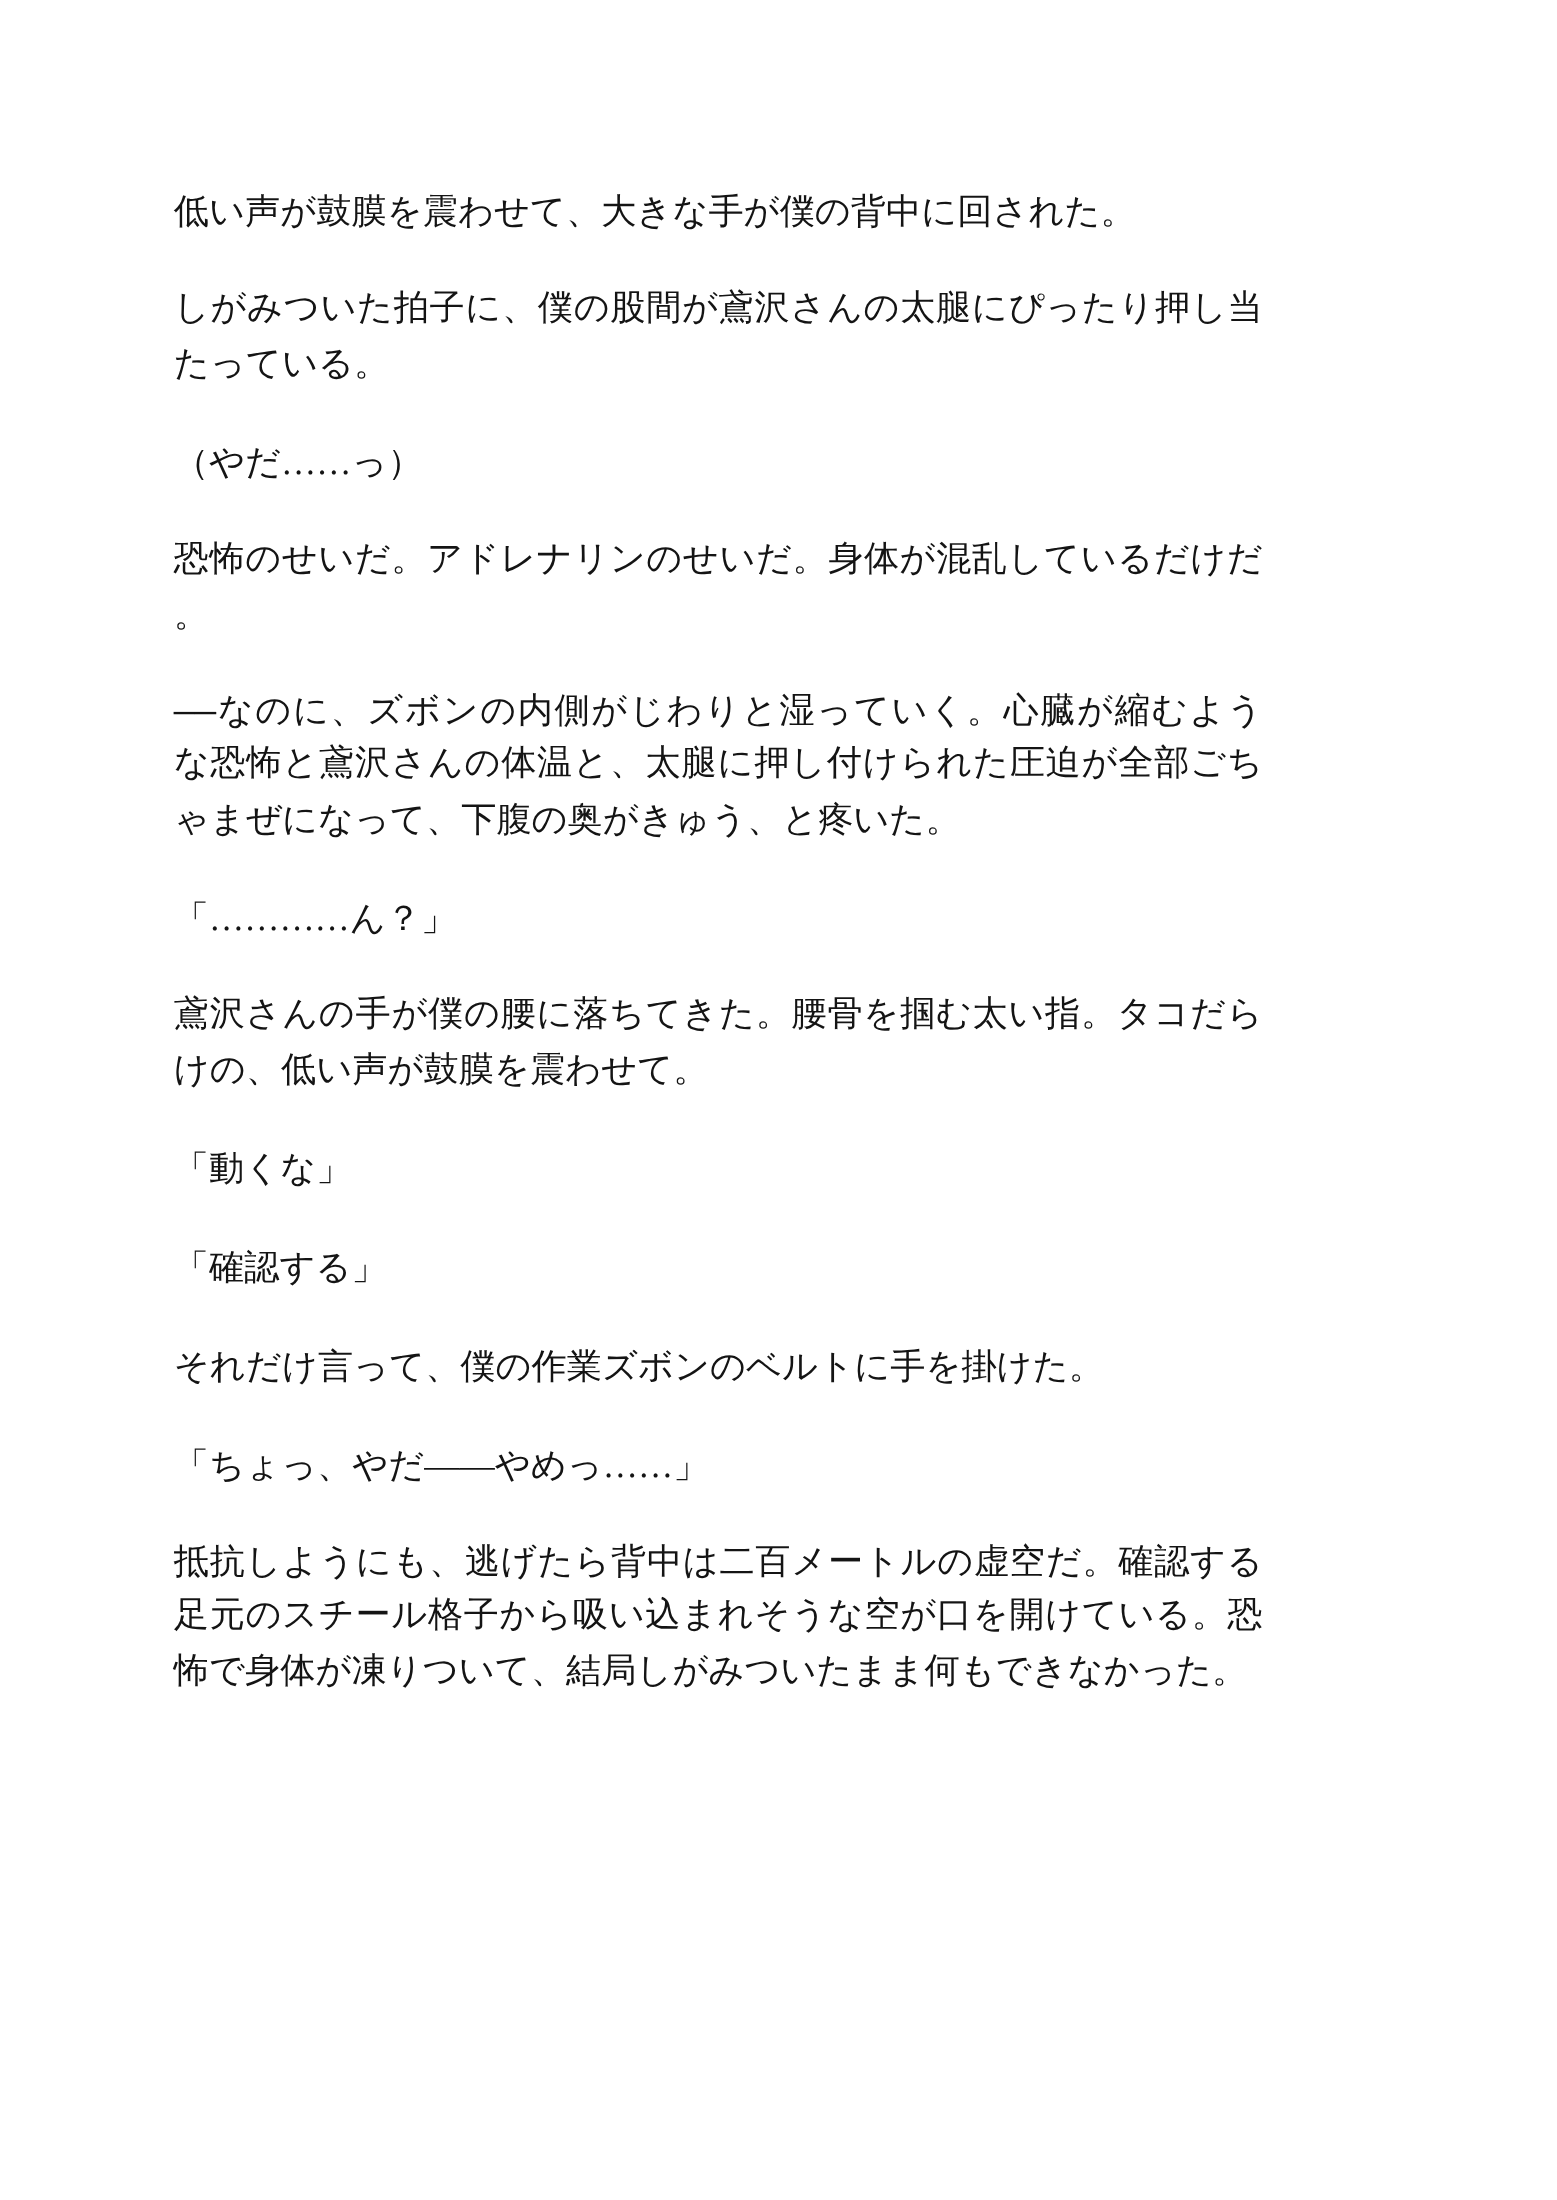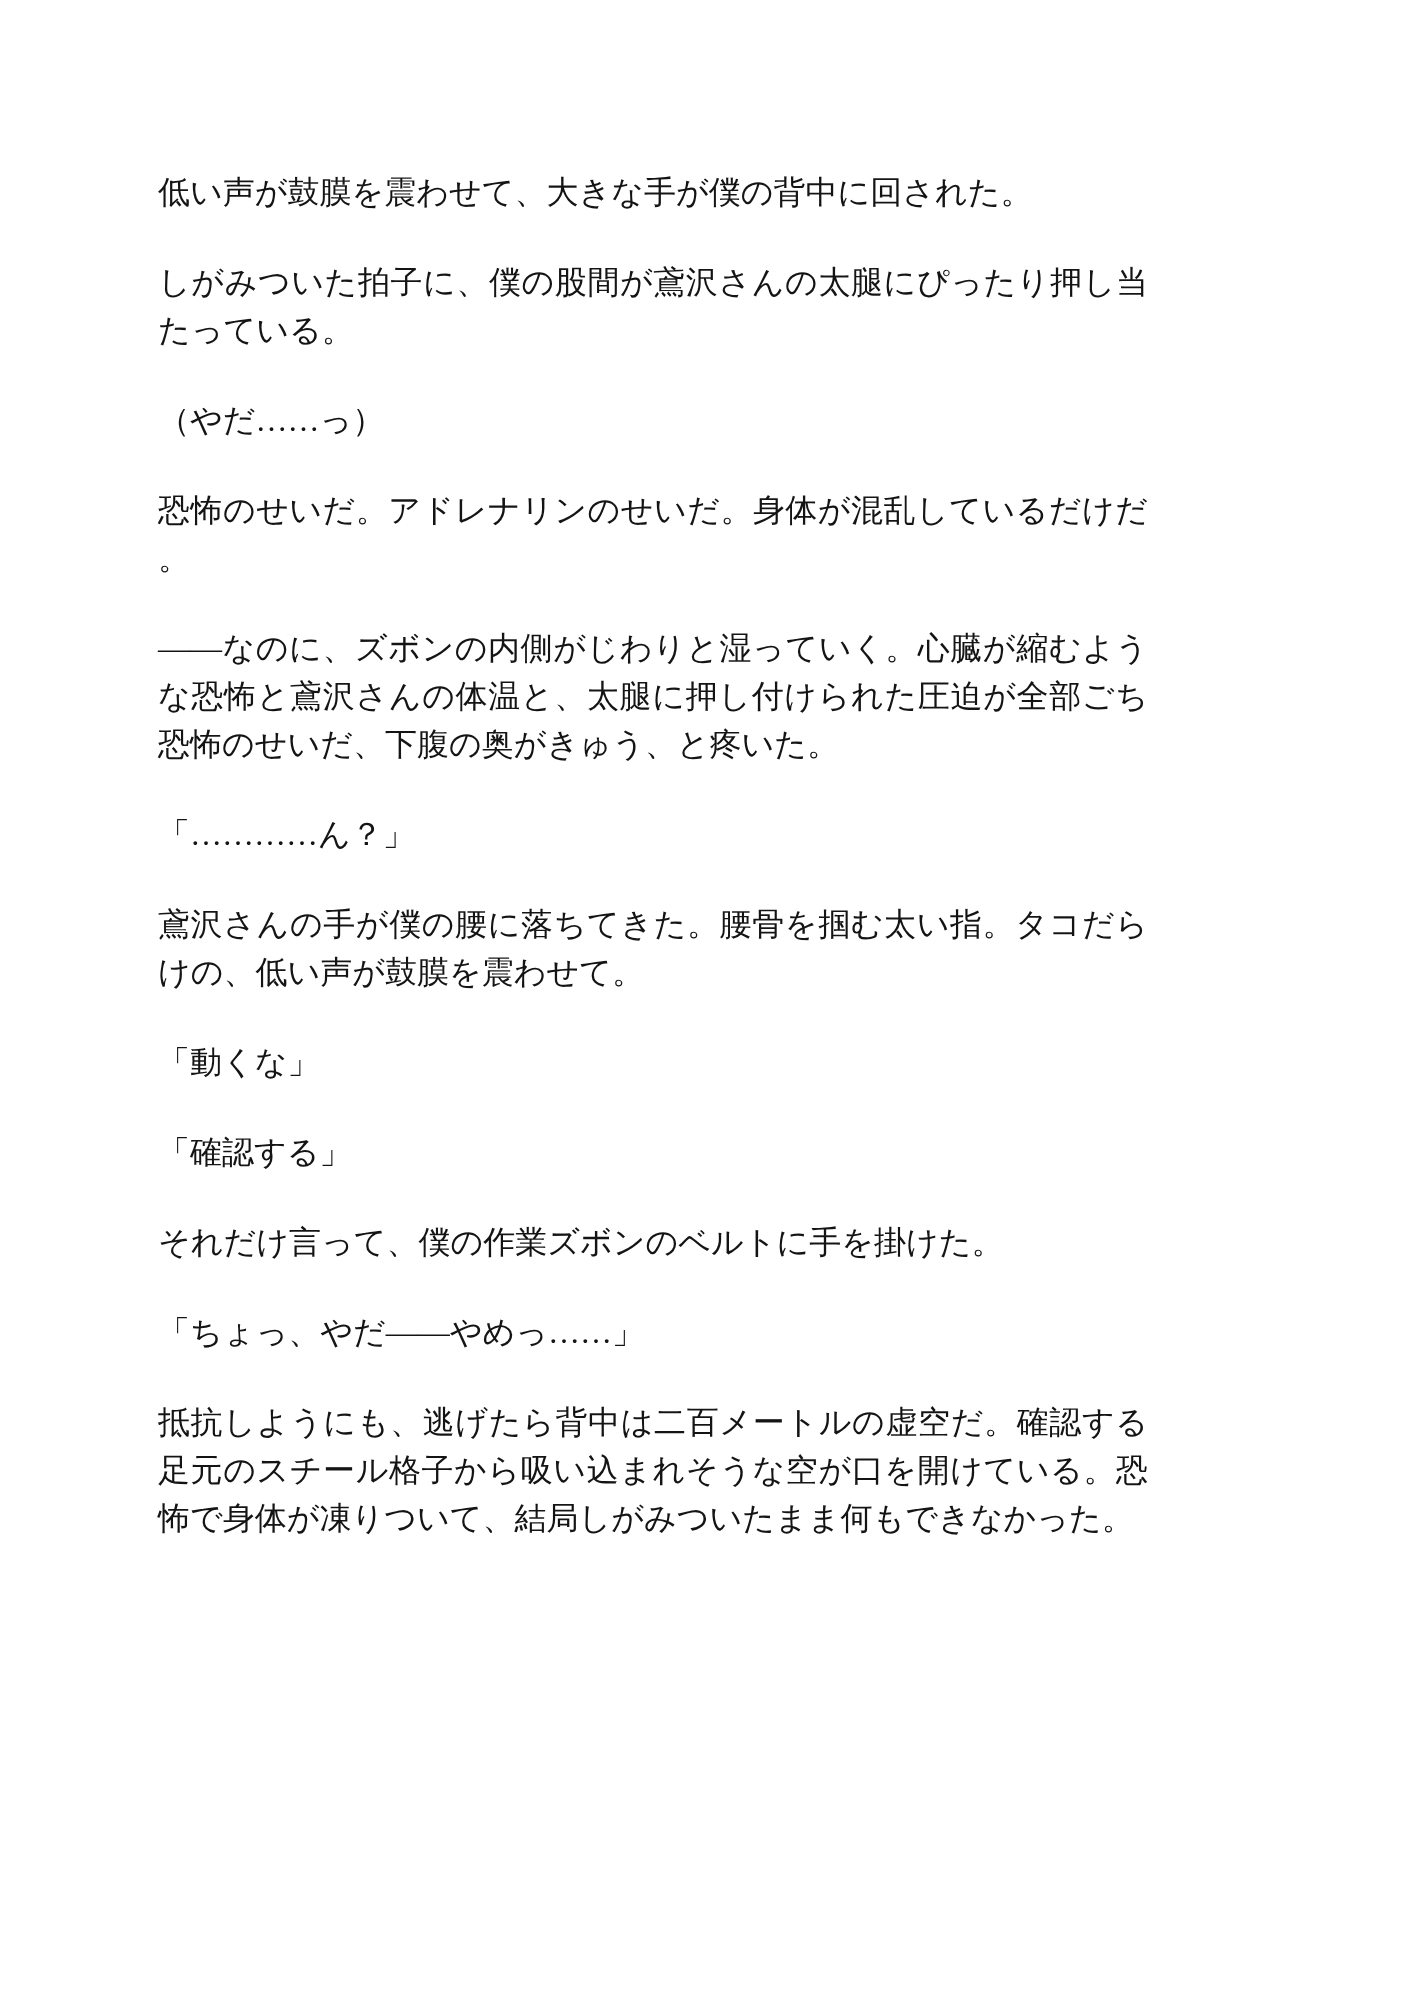--- a/index.html
+++ b/index.html
@@ -35,20 +35,21 @@
   .line {
     display: block;
     line-break: anywhere;
     white-space: normal;
   }
   
   .line.stretch {
     text-align: justify;
     text-align-last: justify;
     text-justify: inter-character;
+    font-family: Liberation Mono, monospace;
   }
 </style>
 </head>
 <body>
 
 <div class="page">
   <main class="text-block">
 
     <p class="para">
       <span class="line">低い声が鼓膜を震わせて、大きな手が僕の背中に回された。</span>
@@ -65,21 +66,21 @@
     </p>
 
     <p class="para">
       <span class="line stretch">恐怖のせいだ。アドレナリンのせいだ。身体が混乱しているだけだ</span>
       <span class="line">。</span>
     </p>
 
     <p class="para">
       <span class="line stretch">――なのに、ズボンの内側がじわりと湿っていく。心臓が縮むよう</span>
       <span class="line stretch">な恐怖と鳶沢さんの体温と、太腿に押し付けられた圧迫が全部ごち</span>
-      <span class="line">恐怖のせいだ、下腹の奥がきゅう、と疼いた。</span>
+      <span class="line">ゃまぜになって、下腹の奥がきゅう、と疼いた。</span>
     </p>
 
     <p class="para">
       <span class="line">「…………ん？」</span>
     </p>
 
     <p class="para">
       <span class="line stretch">鳶沢さんの手が僕の腰に落ちてきた。腰骨を掴む太い指。タコだら</span>
       <span class="line">けの、低い声が鼓膜を震わせて。</span>
     </p>

